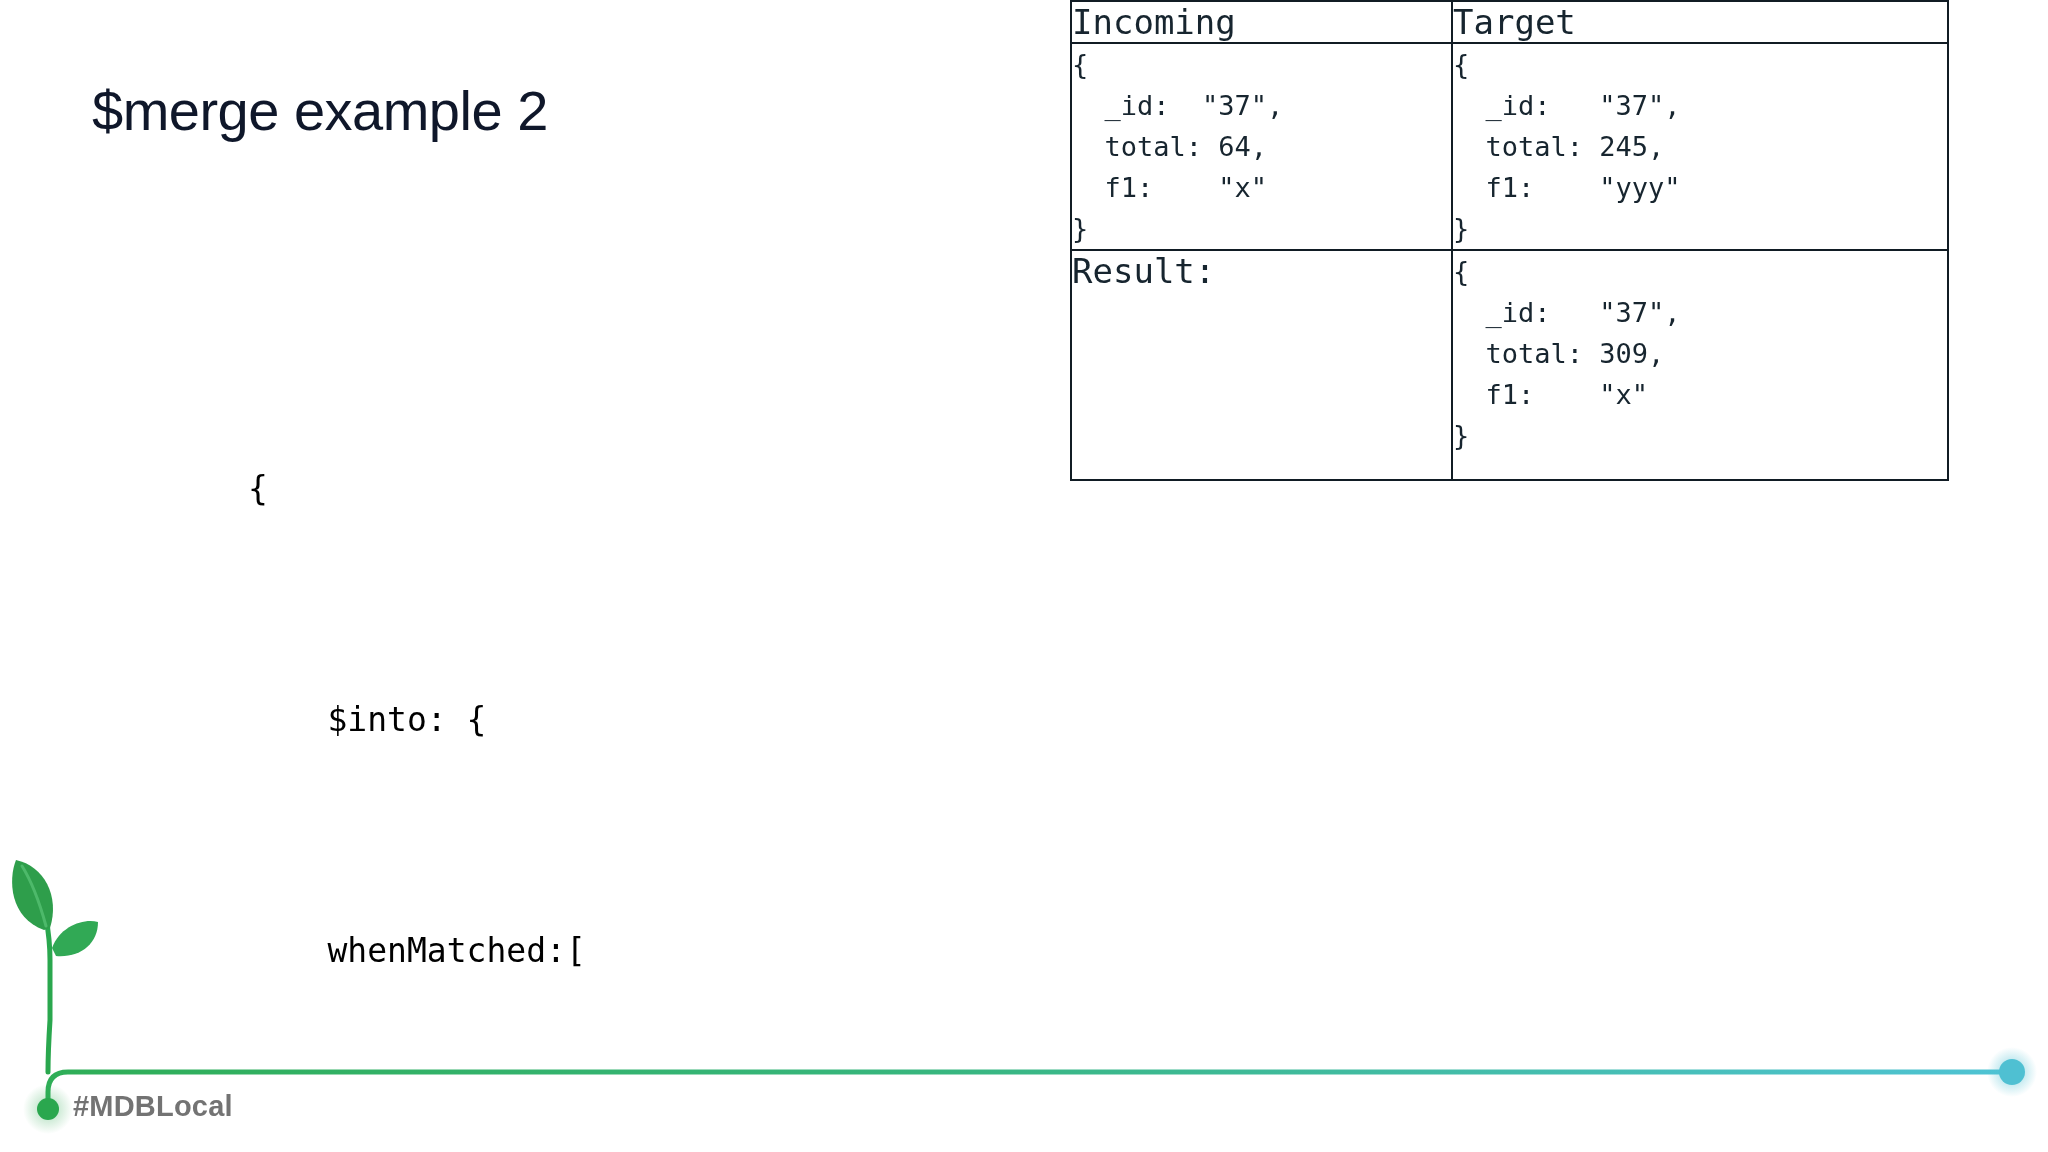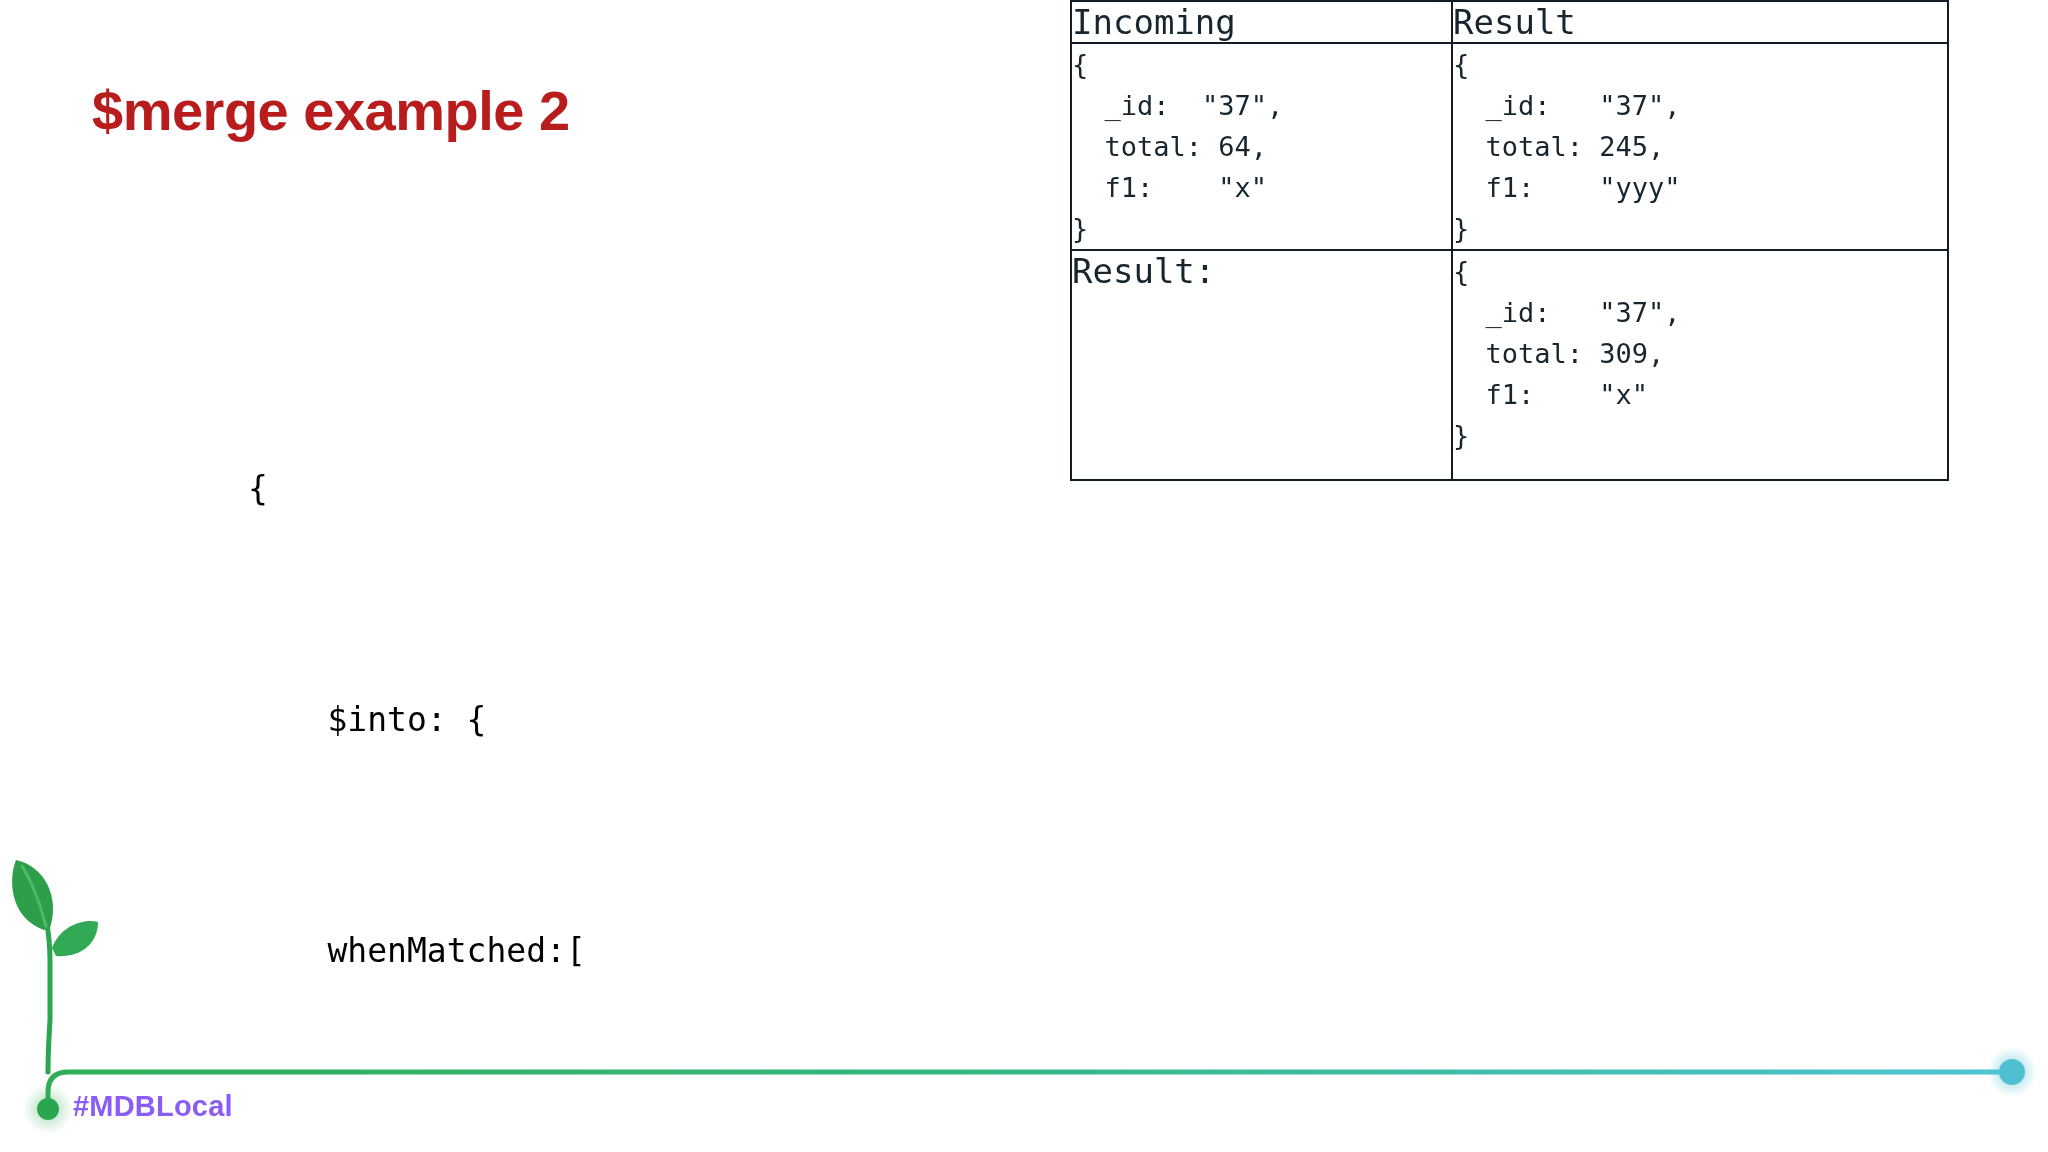--- a/index.html
+++ b/index.html
@@ -14,24 +14,24 @@
     overflow: hidden;
     position: relative;
   }
 
   
   .slide-title {
     position: absolute;
     left: 92px;
     top: 78px;
     font-family: "Liberation Sans", sans-serif;
-    font-weight: bold;
+    font-weight: normal;
     font-size: 56px;
     letter-spacing: -0.5px;
-    color: #b91c1c;
+    color: #0f172a;
     white-space: pre;
   }
 
   
   .code-block {
     position: absolute;
     left: 248px;
     top: 296px;
     font-family: "DejaVu Sans Mono", "Liberation Mono", monospace;
     font-size: 33px;
@@ -98,21 +98,21 @@
   .footer svg {
     display: block;
   }
   .hashtag {
     position: absolute;
     left: 73px;
     top: 1090px;
     font-family: "Liberation Sans", sans-serif;
     font-weight: bold;
     font-size: 29px;
-    color: #8b5cf6;
+    color: #737373;
     letter-spacing: 0.2px;
     white-space: pre;
   }
 </style>
 </head>
 <body>
 
 <div class="slide-title">$merge example 2</div>
 
 <div class="code-block">
@@ -129,21 +129,21 @@
 </div>
 
 <table class="doc-table">
   <colgroup>
     <col class="col-incoming">
     <col class="col-target">
   </colgroup>
   <thead>
     <tr>
       <th class="th-cell">Incoming</th>
-      <th class="th-cell">Result</th>
+      <th class="th-cell">Target</th>
     </tr>
   </thead>
   <tbody>
     <tr>
       <td class="cell-code">{
   _id:  "37",
   total: 64,
   f1:    "x"
 }</td>
       <td class="cell-code">{

